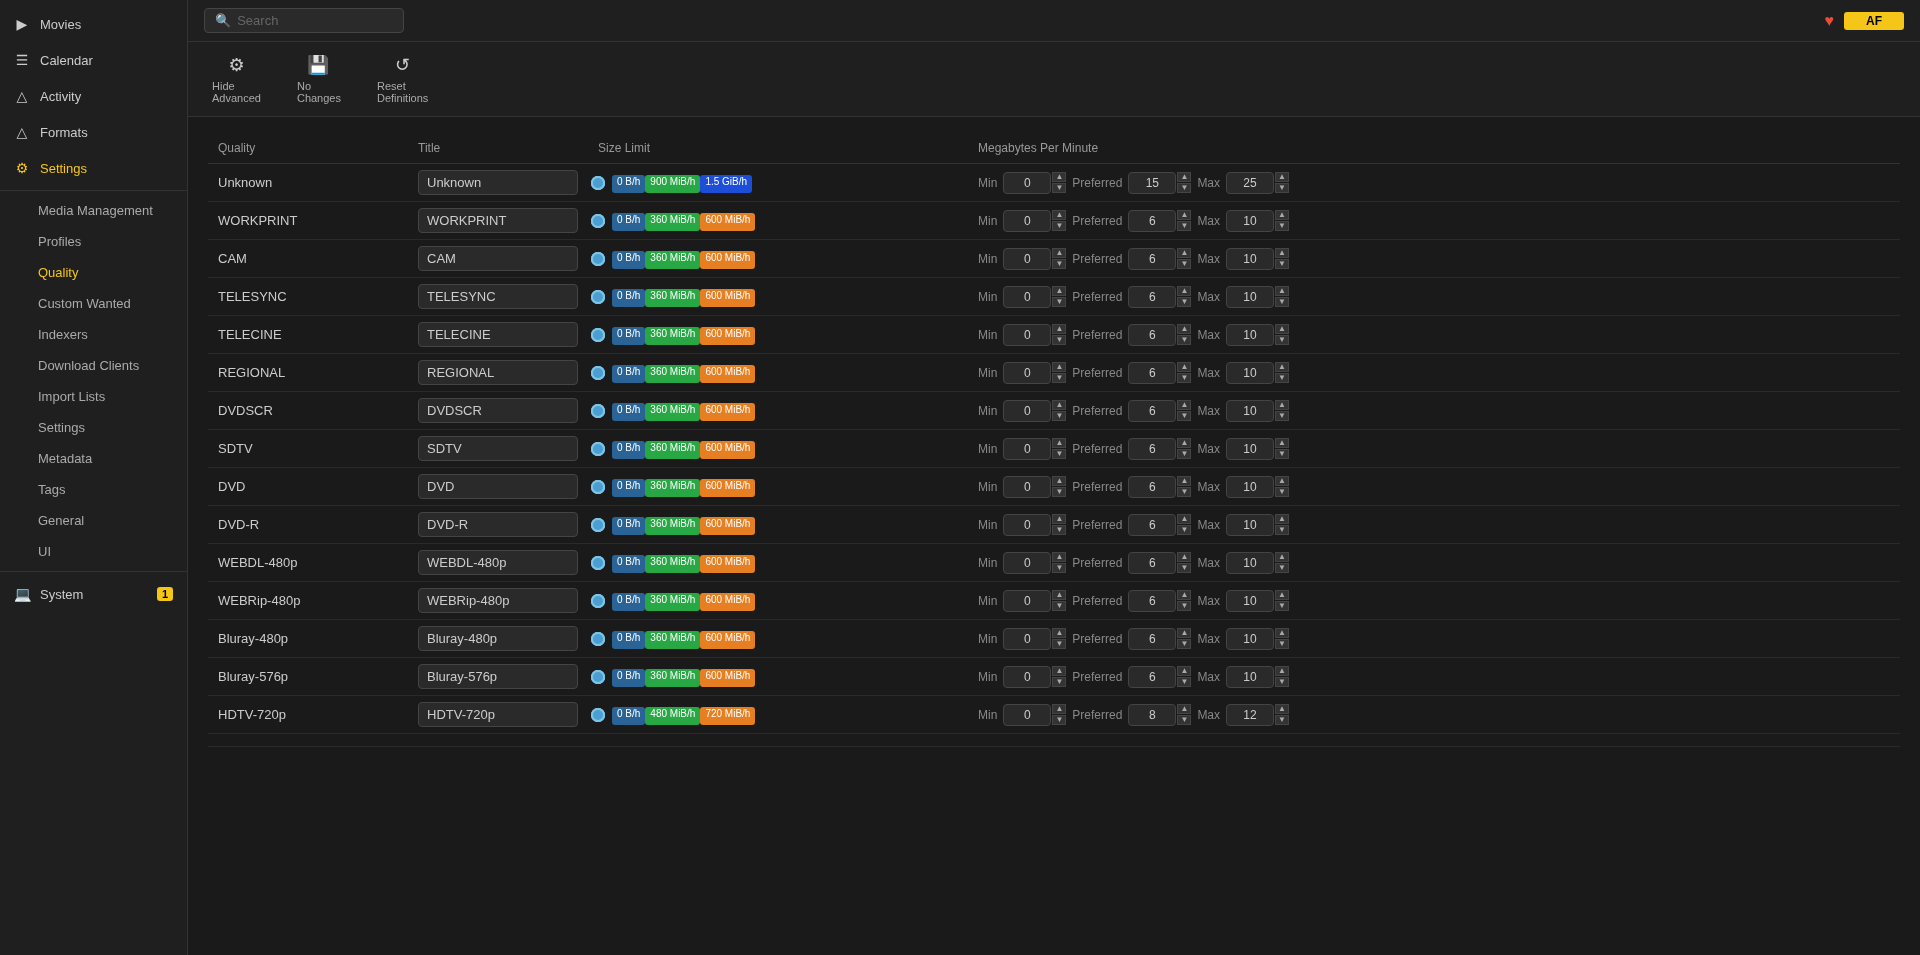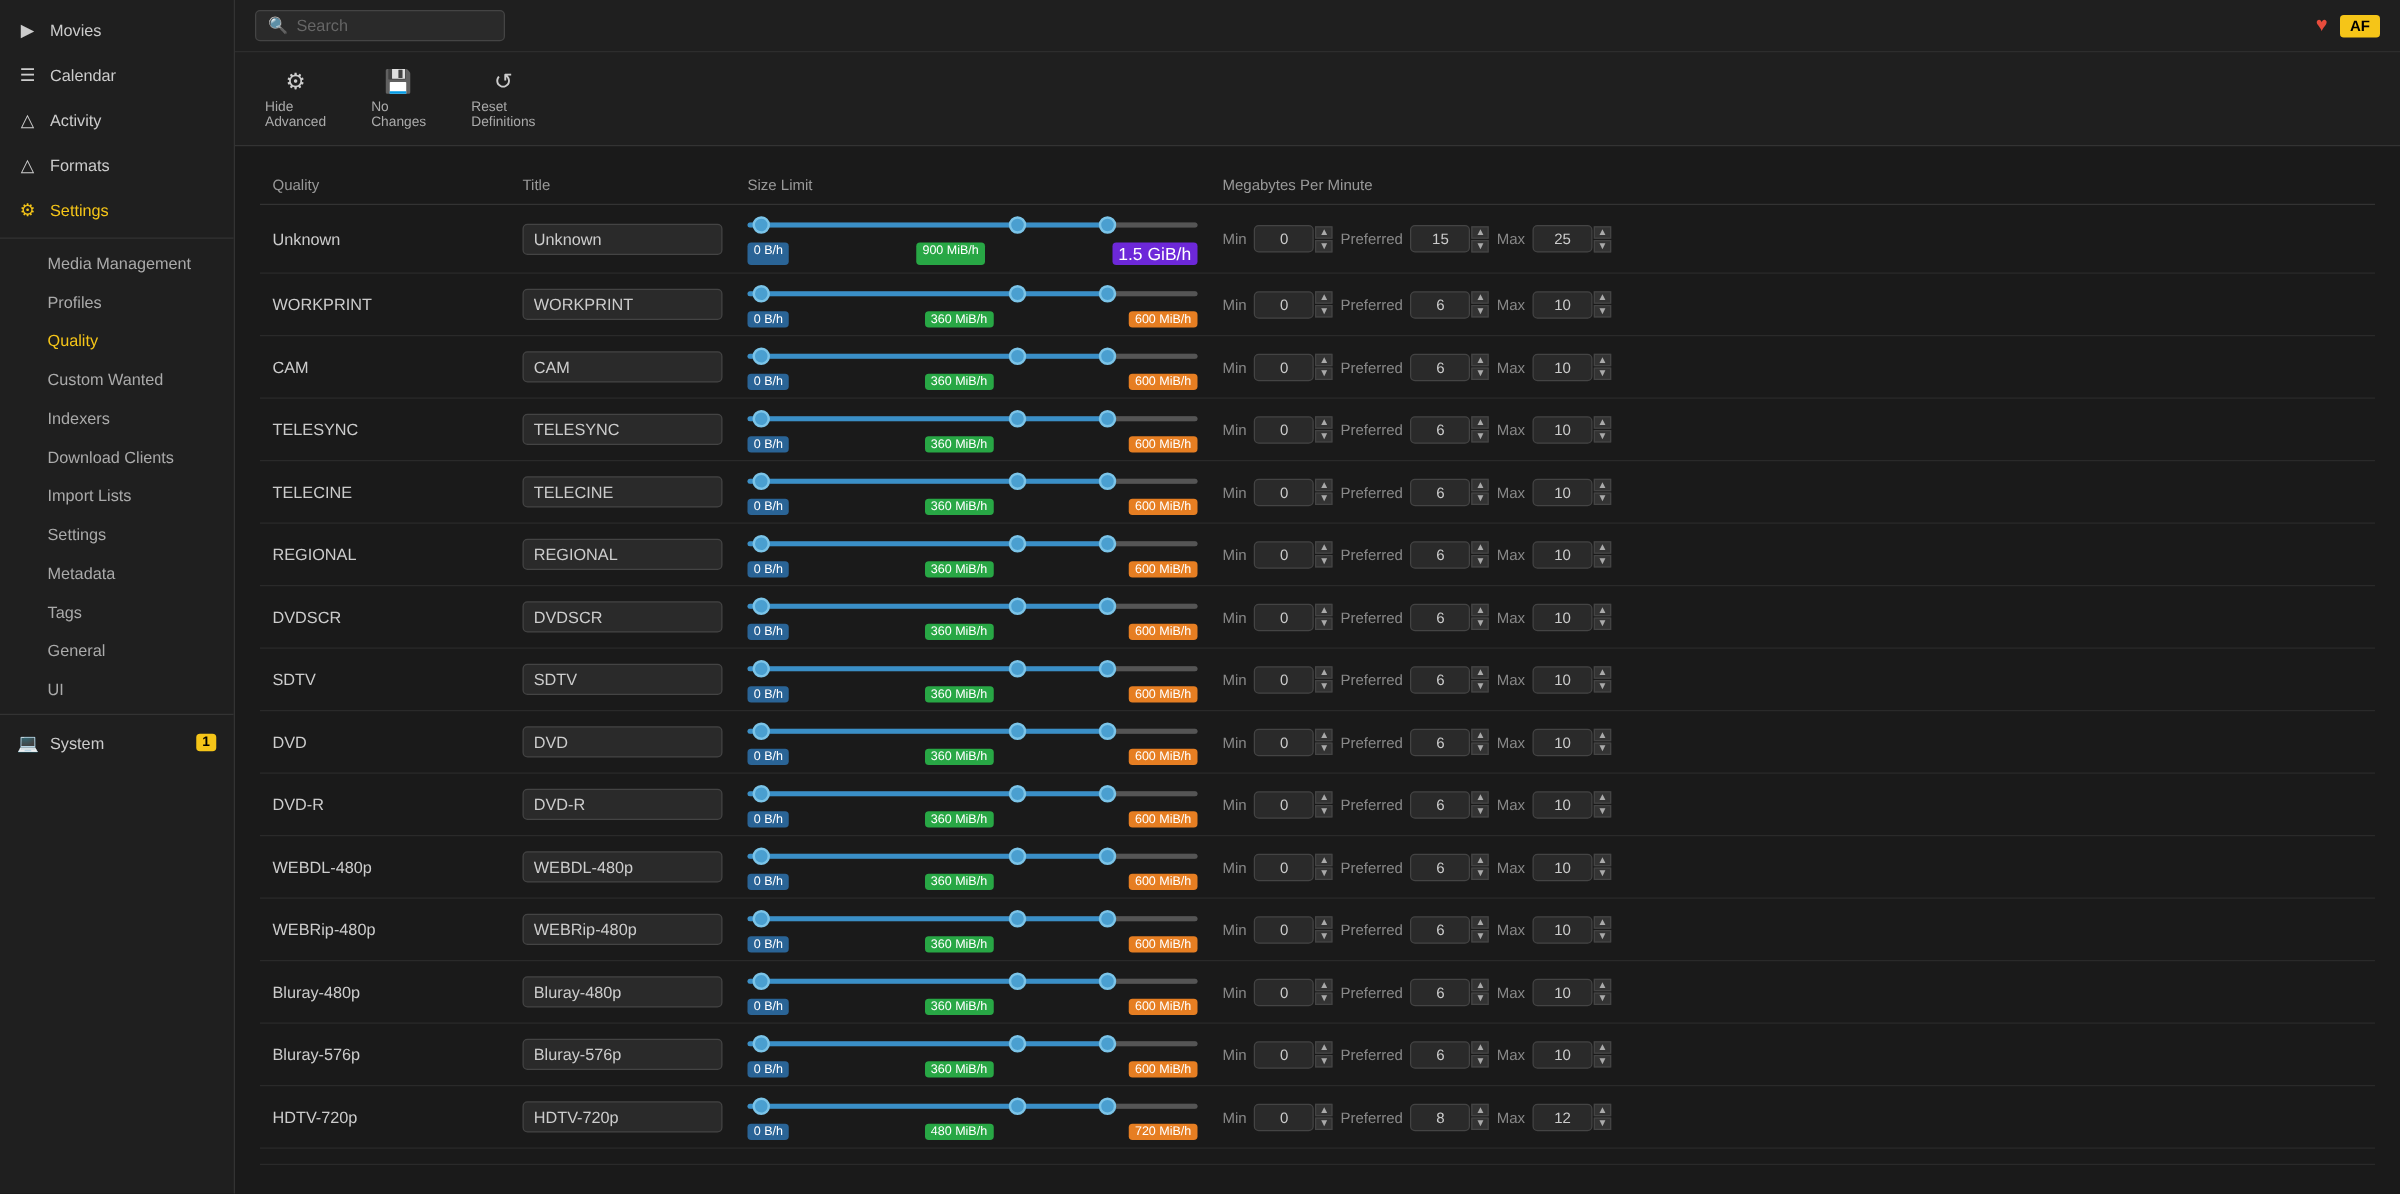--- a/index.html
+++ b/index.html
@@ -112,21 +112,21 @@
       display: flex;
       align-items: center;
       gap: 10px;
     }
     .heart-icon { color: #e74c3c; font-size: 16px; }
     .user-badge {
       background: #f5c518;
       color: #000;
       font-weight: bold;
       font-size: 12px;
-      padding: 2px 8px;
+      padding: 2px 22px;
       border-radius: 3px;
     }
 
     
     #toolbar {
       background: #1f1f1f;
       border-bottom: 1px solid #333;
       padding: 8px 16px;
       display: flex;
       align-items: center;
@@ -190,22 +190,22 @@
       color: #ccc;
       padding: 4px 8px;
       font-size: 13px;
       width: 160px;
       outline: none;
     }
 
     
     .slider-container {
       display: flex;
-      flex-direction: column;
-      gap: 2px;
+      flex-direction: row;
+      gap: 14px;
       min-width: 360px;
       text-align: center;
     }
     .slider-track {
       position: relative;
       height: 20px;
       display: flex;
       align-items: center;
     }
     .slider-bg {
@@ -422,21 +422,21 @@
             <div style="position:absolute;height:4px;left:3%;width:57%;background:#3a8fc7;"></div>
             <div style="position:absolute;height:4px;left:60%;width:20%;background:#3a8fc7;"></div>
             <div style="position:absolute;height:4px;left:80%;right:0;background:#555;border-radius:0 2px 2px 0;"></div>
             <div class="slider-thumb" style="left:calc(3% - 7px);"></div>
             <div class="slider-thumb" style="left:calc(60% - 7px);"></div>
             <div class="slider-thumb" style="left:calc(80% - 7px);"></div>
           </div>
           <div class="slider-labels">
             <span class="slider-label-0">0 B/h</span>
             <span class="slider-label-mid">900 MiB/h</span>
-            <span style="background:#6d28d9;color:#fff;font-size:14px;padding:1px 5px;border-radius:3px;">1.5 GiB/h</span>
+            <span style="background:#1d4ed8;color:#fff;font-size:10px;padding:1px 5px;border-radius:3px;">1.5 GiB/h</span>
           </div>
         </div>
       </td>
       <td class="col-mbpm">
         <div class="mbpm-group">
           <span class="mbpm-label">Min</span>
           <div class="input-with-spinner">
             <input class="mbpm-input" type="text" value="0" style="">
             <div class="spinner-group">
               <button class="spinner-btn">▲</button>

